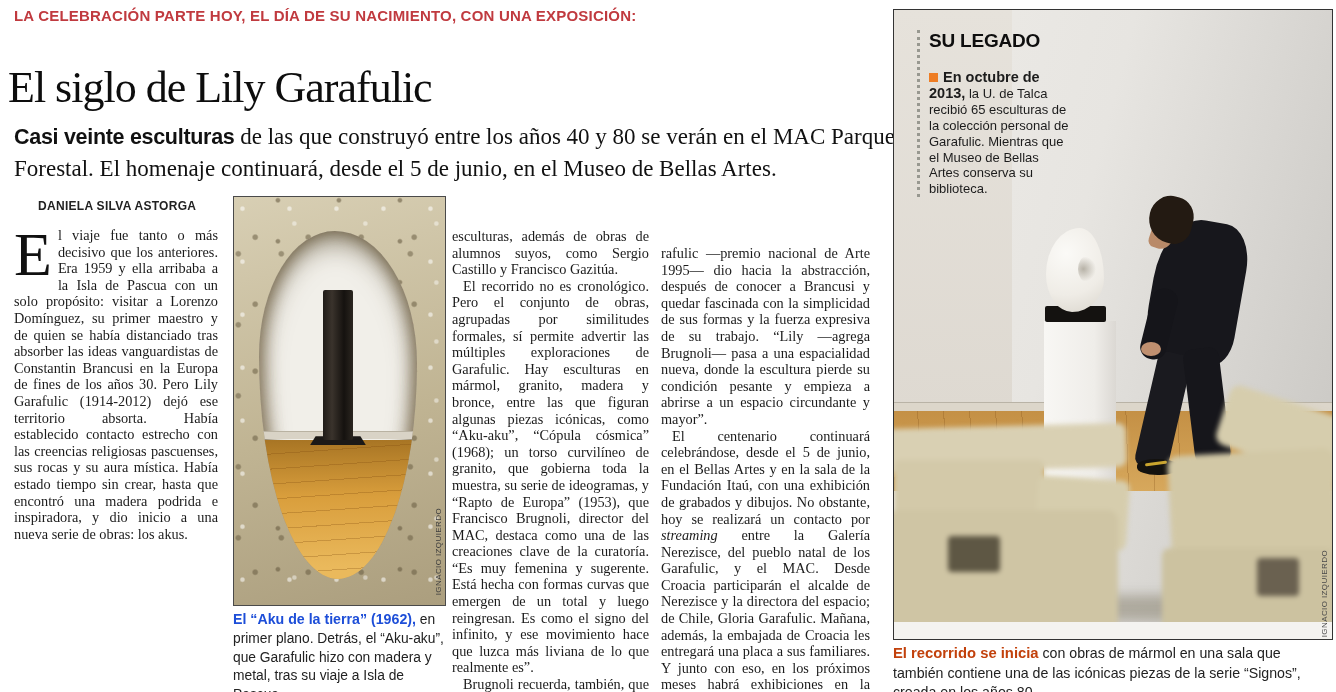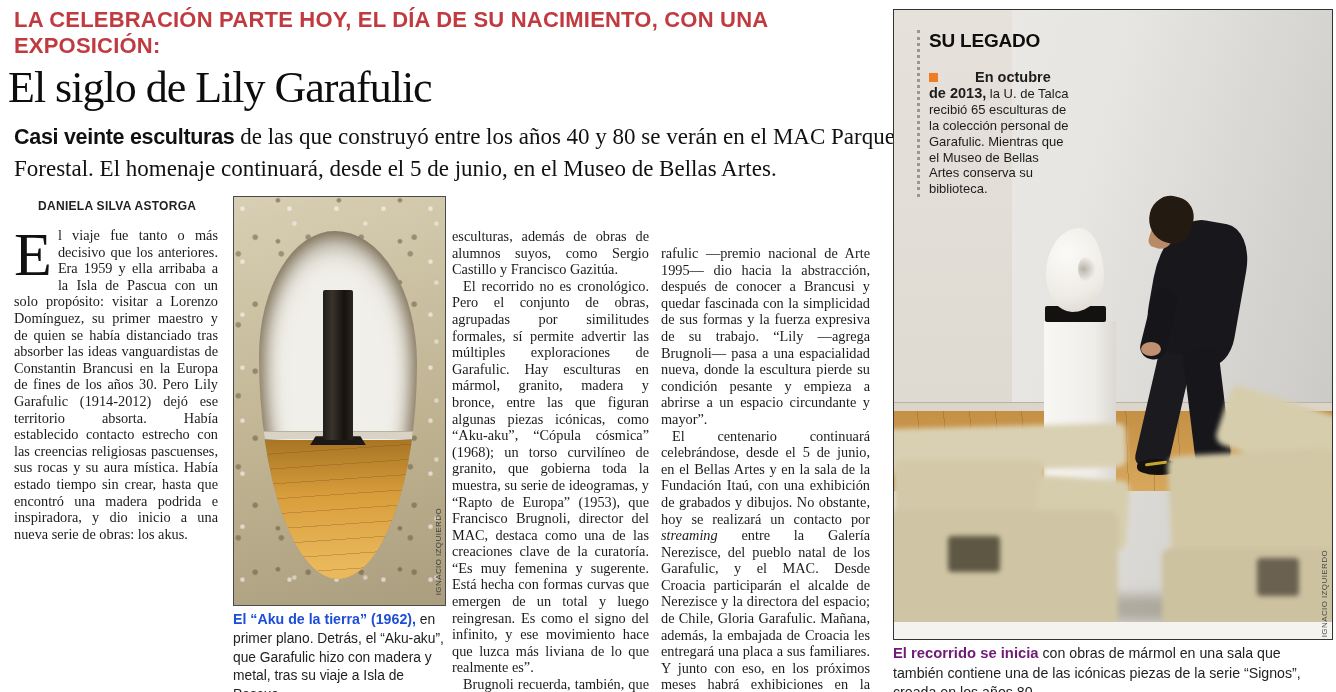--- a/index.html
+++ b/index.html
@@ -2,21 +2,21 @@
 <html lang="es"><head>
 <meta charset="utf-8">
 <style>
   html,body{margin:0;padding:0;background:#ffffff;}
   #page{position:relative;width:1336px;height:692px;background:#ffffff;overflow:hidden;
         font-family:"Liberation Serif",serif;color:#1b1b1b;}
 
   
   .kicker{position:absolute;left:14px;top:7px;width:900px;
           font-family:"Liberation Sans",sans-serif;font-weight:bold;
-          font-size:22px;letter-spacing:.2px;color:#c03a3f;}
+          font-size:15px;letter-spacing:.2px;color:#c03a3f;}
   .headline{position:absolute;left:8px;top:36px;width:880px;
             font-family:"Liberation Serif",serif;font-weight:400;
             font-size:44px;letter-spacing:-1px;color:#0d0d0d;line-height:1.05;}
   .subhead{position:absolute;left:14px;top:121px;width:886px;
            font-size:23px;line-height:31px;color:#111;}
   .subhead b{font-family:"Liberation Sans",sans-serif;font-size:21.5px;letter-spacing:-.3px;}
   .byline{position:absolute;left:14px;top:199px;
           font-family:"Liberation Sans",sans-serif;font-weight:bold;
           font-size:12px;letter-spacing:.3px;color:#222;padding-left:24px;}
 
@@ -118,27 +118,27 @@
   .fgR .notch{position:absolute;left:95px;top:150px;width:42px;height:38px;background:#6a6150;border-radius:4px;}
   .white-strip{position:absolute;left:0;top:612px;width:438px;height:17px;background:#f4f3f0;}
   .creditR{right:3px;bottom:2px;color:#4a4a4a;}
 
   
   .sidebar{position:absolute;left:917px;top:30px;width:142px;
            font-family:"Liberation Sans",sans-serif;color:#1c1c1c;
            border-left:3px dotted #989890;padding-left:9px;}
   .sb-title{font-weight:900;font-size:19px;letter-spacing:-.2px;color:#0e0e0e;margin:0 0 18px 0;}
   .sb-text{font-size:13px;line-height:15.9px;margin:0;}
-  .sb-text b{font-size:14.5px;margin-left:32px;}
+  .sb-text b{font-size:14.5px;}
   .bullet{display:inline-block;width:9px;height:9px;background:#ee7d24;margin-right:5px;}
 
   
   .captionR{position:absolute;left:893px;top:644px;width:440px;
             font-family:"Liberation Sans",sans-serif;font-size:14.2px;line-height:19.5px;color:#222;}
-  .captionR b{font-size:14.8px;color:#701a75;}
+  .captionR b{font-size:14.8px;color:#c2410c;}
 </style>
 </head>
 <body>
 
 <div id="page">
 
   <div class="kicker">LA CELEBRACIÓN PARTE HOY, EL DÍA DE SU NACIMIENTO, CON UNA EXPOSICIÓN:</div>
   <h1 class="headline">El siglo de Lily Garafulic</h1>
   <div class="subhead">
     <b>Casi veinte esculturas</b><span> de las que construyó entre los años 40 y 80 se verán en el MAC Parque Forestal. El homenaje continuará, desde el 5 de junio, en el Museo de Bellas Artes.</span>

